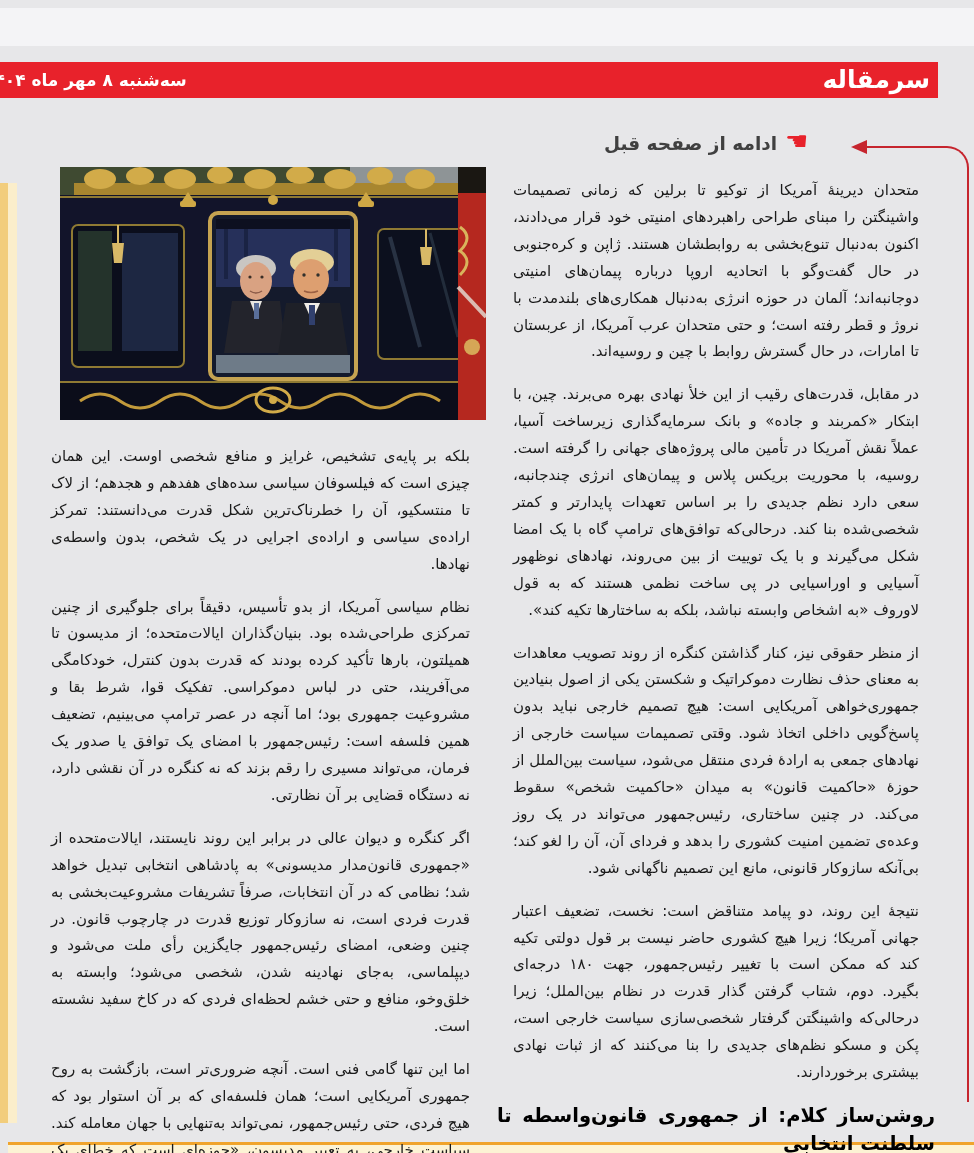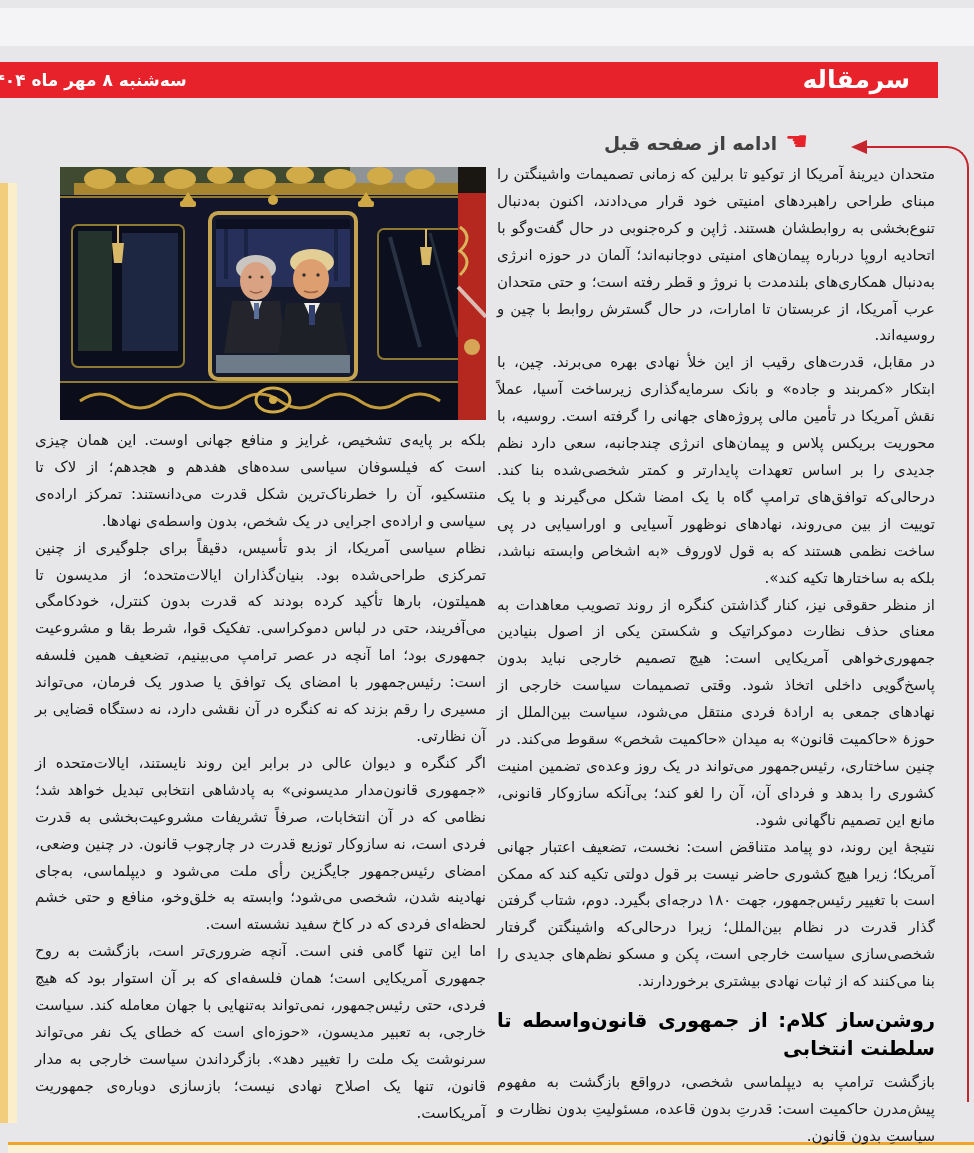--- a/index.html
+++ b/index.html
@@ -16,21 +16,21 @@
     position:absolute;left:0;top:62px;width:938px;height:36px;
     background:#e8222b;color:#fff;overflow:hidden;
     display:flex;align-items:center;justify-content:space-between;
     direction:ltr;
   }
   .red-bar .date{
     font-size:17px;font-weight:bold;margin-left:-16px;white-space:nowrap;
     direction:rtl;
   }
   .red-bar .section-title{
-    font-size:25px;font-weight:bold;margin-right:28px;line-height:36px;
+    font-size:25px;font-weight:bold;margin-right:8px;line-height:36px;
   }
   
   .continue{
     position:absolute;left:604px;top:128px;width:240px;height:30px;
     display:flex;align-items:center;justify-content:flex-start;gap:8px;
     direction:ltr;
   }
   .continue .continue-text{
     color:#404040;font-weight:bold;font-size:18.5px;direction:rtl;white-space:nowrap;
   }
@@ -55,21 +55,21 @@
   }
   .bottom-bar{
     position:absolute;left:8px;top:1142px;width:966px;height:11px;
     background:#fcf3d4;border-top:3px solid #f0a42c;box-sizing:border-box;
   }
   
   .col{
     position:absolute;direction:rtl;text-align:justify;
     color:#1b1b1b;font-size:15px;line-height:26.9px;
   }
-  .col p{margin:0;}
+  .col p{margin:16px;}
   .right-col{left:497px;top:161px;width:438px;}
   .left-col{left:35px;top:427px;width:451px;}
   .subheading{
     margin:12px 0 6px 0;font-size:19.5px;font-weight:bold;color:#000;
     line-height:28px;letter-spacing:-0.3px;
   }
 </style>
 </head>
 <body>
 
@@ -179,19 +179,19 @@
     <p>متحدان دیرینهٔ آمریکا از توکیو تا برلین که زمانی تصمیمات واشینگتن را مبنای طراحی راهبردهای امنیتی خود قرار می‌دادند، اکنون به‌دنبال تنوع‌بخشی به روابطشان هستند. ژاپن و کره‌جنوبی در حال گفت‌وگو با اتحادیه اروپا درباره پیمان‌های امنیتی دوجانبه‌اند؛ آلمان در حوزه انرژی به‌دنبال همکاری‌های بلندمدت با نروژ و قطر رفته است؛ و حتی متحدان عرب آمریکا، از عربستان تا امارات، در حال گسترش روابط با چین و روسیه‌اند.</p>
     <p>در مقابل، قدرت‌های رقیب از این خلأ نهادی بهره می‌برند. چین، با ابتکار «کمربند و جاده» و بانک سرمایه‌گذاری زیرساخت آسیا، عملاً نقش آمریکا در تأمین مالی پروژه‌های جهانی را گرفته است. روسیه، با محوریت بریکس پلاس و پیمان‌های انرژی چندجانبه، سعی دارد نظم جدیدی را بر اساس تعهدات پایدارتر و کمتر شخصی‌شده بنا کند. درحالی‌که توافق‌های ترامپ گاه با یک امضا شکل می‌گیرند و با یک توییت از بین می‌روند، نهادهای نوظهور آسیایی و اوراسیایی در پی ساخت نظمی هستند که به قول لاوروف «به اشخاص وابسته نباشد، بلکه به ساختارها تکیه کند».</p>
     <p>از منظر حقوقی نیز، کنار گذاشتن کنگره از روند تصویب معاهدات به معنای حذف نظارت دموکراتیک و شکستن یکی از اصول بنیادین جمهوری‌خواهی آمریکایی است: هیچ تصمیم خارجی نباید بدون پاسخ‌گویی داخلی اتخاذ شود. وقتی تصمیمات سیاست خارجی از نهادهای جمعی به ارادهٔ فردی منتقل می‌شود، سیاست بین‌الملل از حوزهٔ «حاکمیت قانون» به میدان «حاکمیت شخص» سقوط می‌کند. در چنین ساختاری، رئیس‌جمهور می‌تواند در یک روز وعده‌ی تضمین امنیت کشوری را بدهد و فردای آن، آن را لغو کند؛ بی‌آنکه سازوکار قانونی، مانع این تصمیم ناگهانی شود.</p>
     <p>نتیجهٔ این روند، دو پیامد متناقض است: نخست، تضعیف اعتبار جهانی آمریکا؛ زیرا هیچ کشوری حاضر نیست بر قول دولتی تکیه کند که ممکن است با تغییر رئیس‌جمهور، جهت ۱۸۰ درجه‌ای بگیرد. دوم، شتاب گرفتن گذار قدرت در نظام بین‌الملل؛ زیرا درحالی‌که واشینگتن گرفتار شخصی‌سازی سیاست خارجی است، پکن و مسکو نظم‌های جدیدی را بنا می‌کنند که از ثبات نهادی بیشتری برخوردارند.</p>
     <h2 class="subheading">روشن‌ساز کلام: از جمهوری قانون‌واسطه تا سلطنت انتخابی</h2>
     <p>بازگشت ترامپ به دیپلماسی شخصی، درواقع بازگشت به مفهوم پیش‌مدرن حاکمیت است: قدرتِ بدون قاعده، مسئولیتِ بدون نظارت و سیاستِ بدون قانون.</p>
 
   </div>
 
   <div class="col left-col">
-    <p>بلکه بر پایه‌ی تشخیص، غرایز و منافع جهانی اوست. این همان چیزی است که فیلسوفان سیاسی سده‌های هفدهم و هجدهم؛ از لاک تا منتسکیو، آن را خطرناک‌ترین شکل قدرت می‌دانستند: تمرکز اراده‌ی سیاسی و اراده‌ی اجرایی در یک شخص، بدون واسطه‌ی نهادها.</p>
+    <p>بلکه بر پایه‌ی تشخیص، غرایز و منافع شخصی اوست. این همان چیزی است که فیلسوفان سیاسی سده‌های هفدهم و هجدهم؛ از لاک تا منتسکیو، آن را خطرناک‌ترین شکل قدرت می‌دانستند: تمرکز اراده‌ی سیاسی و اراده‌ی اجرایی در یک شخص، بدون واسطه‌ی نهادها.</p>
     <p>نظام سیاسی آمریکا، از بدو تأسیس، دقیقاً برای جلوگیری از چنین تمرکزی طراحی‌شده بود. بنیان‌گذاران ایالات‌متحده؛ از مدیسون تا همیلتون، بارها تأکید کرده بودند که قدرت بدون کنترل، خودکامگی می‌آفریند، حتی در لباس دموکراسی. تفکیک قوا، شرط بقا و مشروعیت جمهوری بود؛ اما آنچه در عصر ترامپ می‌بینیم، تضعیف همین فلسفه است: رئیس‌جمهور با امضای یک توافق یا صدور یک فرمان، می‌تواند مسیری را رقم بزند که نه کنگره در آن نقشی دارد، نه دستگاه قضایی بر آن نظارتی.</p>
     <p>اگر کنگره و دیوان عالی در برابر این روند نایستند، ایالات‌متحده از «جمهوری قانون‌مدار مدیسونی» به پادشاهی انتخابی تبدیل خواهد شد؛ نظامی که در آن انتخابات، صرفاً تشریفات مشروعیت‌بخشی به قدرت فردی است، نه سازوکار توزیع قدرت در چارچوب قانون. در چنین وضعی، امضای رئیس‌جمهور جایگزین رأی ملت می‌شود و دیپلماسی، به‌جای نهادینه شدن، شخصی می‌شود؛ وابسته به خلق‌وخو، منافع و حتی خشم لحظه‌ای فردی که در کاخ سفید نشسته است.</p>
     <p>اما این تنها گامی فنی است. آنچه ضروری‌تر است، بازگشت به روح جمهوری آمریکایی است؛ همان فلسفه‌ای که بر آن استوار بود که هیچ فردی، حتی رئیس‌جمهور، نمی‌تواند به‌تنهایی با جهان معامله کند. سیاست خارجی، به تعبیر مدیسون، «حوزه‌ای است که خطای یک نفر می‌تواند سرنوشت یک ملت را تغییر دهد». بازگرداندن سیاست خارجی به مدار قانون، تنها یک اصلاح نهادی نیست؛ بازسازی دوباره‌ی جمهوریت آمریکاست.</p>
   </div>
 
 </div>
 
 </body></html>

